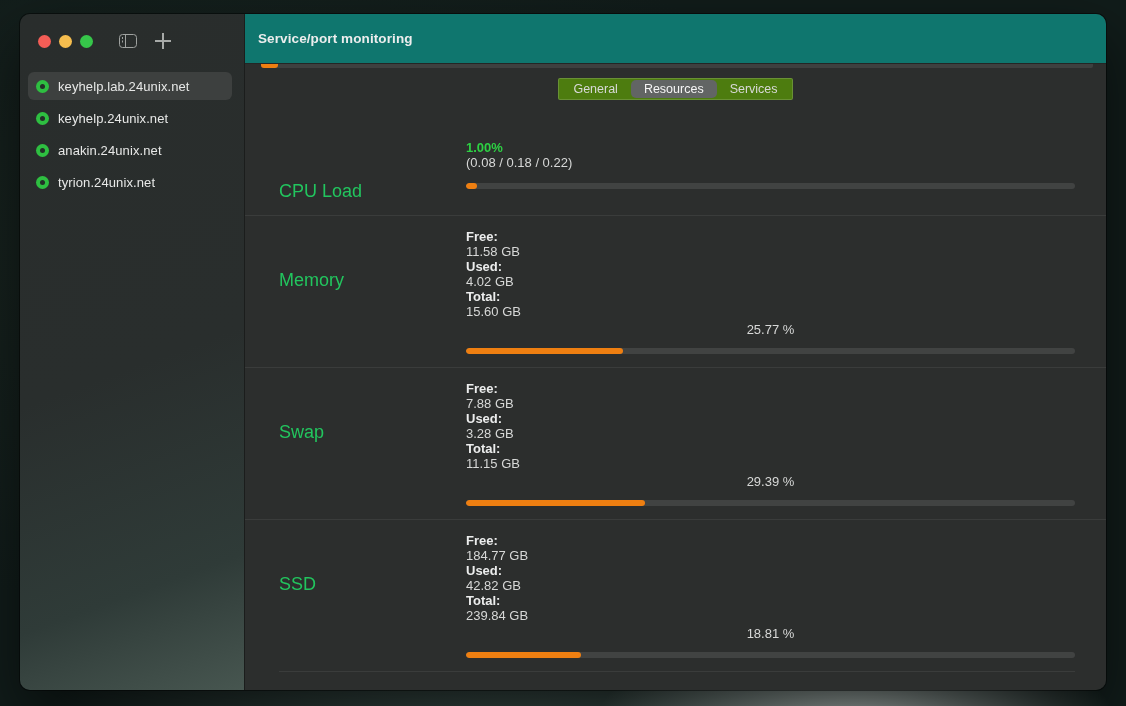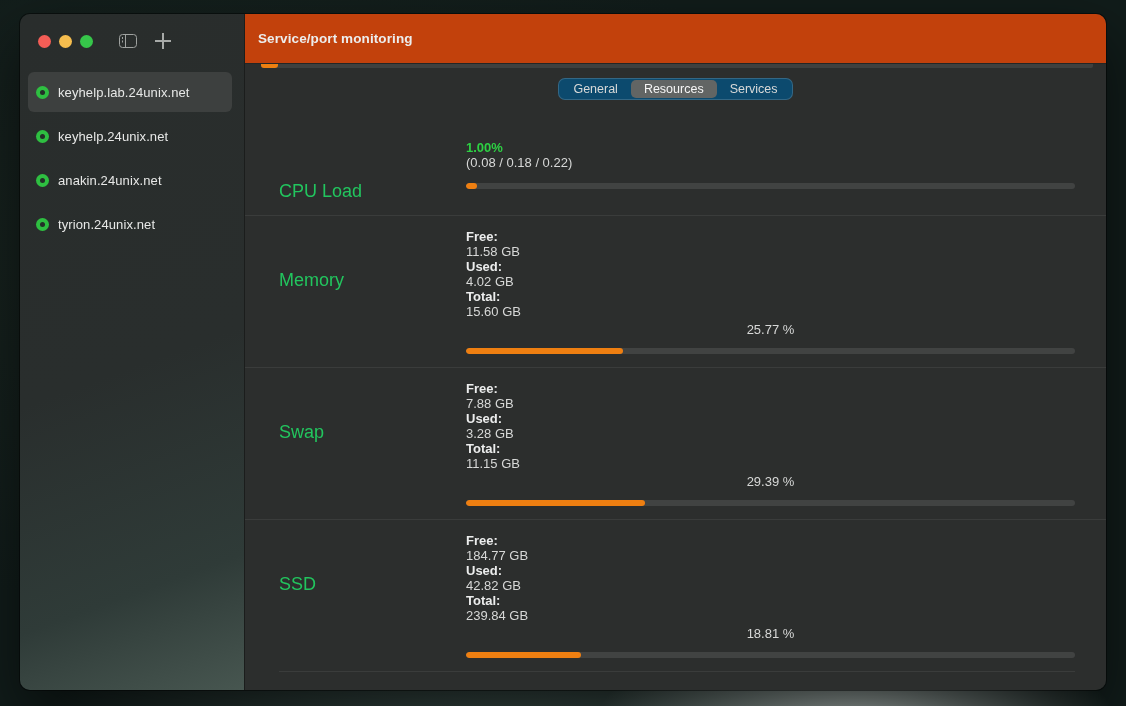--- a/index.html
+++ b/index.html
@@ -32,50 +32,50 @@
   .sb-tools { display:flex; align-items:center; gap:18px; margin-left:26px; }
   .sb-toggle { width:18px; height:14px; border:1.6px solid #9fa2a0; border-radius:3.5px; position:relative; }
   .sb-toggle:before { content:""; position:absolute; left:4.5px; top:-1px; bottom:-1px; width:1.6px; background:#9fa2a0; }
   .sb-toggle:after  { content:""; position:absolute; left:1.5px; top:2px; width:1.5px; height:1.5px; background:#9fa2a0; box-shadow:0 3.5px 0 #9fa2a0; }
   .plus { position:relative; width:16px; height:16px; }
   .plus:before, .plus:after { content:""; position:absolute; background:#a7aaa8; }
   .plus:before { left:7.2px; top:0; width:1.7px; height:16px; }
   .plus:after  { top:7.2px; left:0; height:1.7px; width:16px; }
   .server-list { padding:4px 12px 0 8px; }
   .server-item {
-    display:flex; align-items:center; gap:9px; height:40px;
+    display:flex; align-items:center; gap:9px; height:28px;
     border-radius:6px; padding:0 8px; margin-bottom:4px;
     color:#e7e8e7; font-size:13px; letter-spacing:.1px; cursor:default;
   }
   .server-item.selected { background:#3d403f; }
   .status-dot {
     width:13px; height:13px; border-radius:50%; background:#2ebf41; flex:0 0 13px; position:relative;
   }
   .status-dot:after {
     content:""; position:absolute; left:4px; top:4px; width:5px; height:5px;
     border-radius:50%; background:#233028;
   }
   
   .main { flex:1; display:flex; flex-direction:column; background:#2c2e2d; min-width:0; }
   .titlebar {
-    height:50px; flex:0 0 50px; background:#c2410c; border-bottom:1px solid #242625;
+    height:50px; flex:0 0 50px; background:#0f766e; border-bottom:1px solid #242625;
     display:flex; align-items:center; padding-left:13px;
     color:#eceded; font-size:13.5px; font-weight:bold; letter-spacing:.1px;
   }
   .refresh-strip { position:relative; height:5px; flex:0 0 5px; }
   .refresh-track {
     position:absolute; left:16px; right:13px; top:0; height:4px;
     background:#3e403f; border-radius:0 0 2px 2px;
   }
   .refresh-fill { height:100%; border-radius:0 0 3px 3px; min-width:6px; }
   .content { flex:1; position:relative; }
   .seg-wrap { display:flex; justify-content:center; padding-top:9px; }
   .seg-control {
-    display:flex; background:#0c4a6e; border:1px solid rgba(255,255,255,.16);
-    border-radius:7px; padding:1px; height:22px;
+    display:flex; background:#4d7c0f; border:1px solid rgba(255,255,255,.16);
+    border-radius:2px; padding:1px; height:22px;
   }
   .seg {
     display:flex; align-items:center; padding:0 13px; border-radius:5px;
     color:#d8d9d8; font-size:12.5px; cursor:default;
   }
   .seg.selected { background:#626564; color:#f6f6f6; }
   .resources { margin-top:27px; }
   .res-row { display:flex; padding:13px 31px 13px 34px; }
   .res-row + .res-row { border-top:1px solid #3a3c3b; }
   .res-sep-bottom { border-top:1px solid #3a3c3b; margin:0 31px 0 34px; }

